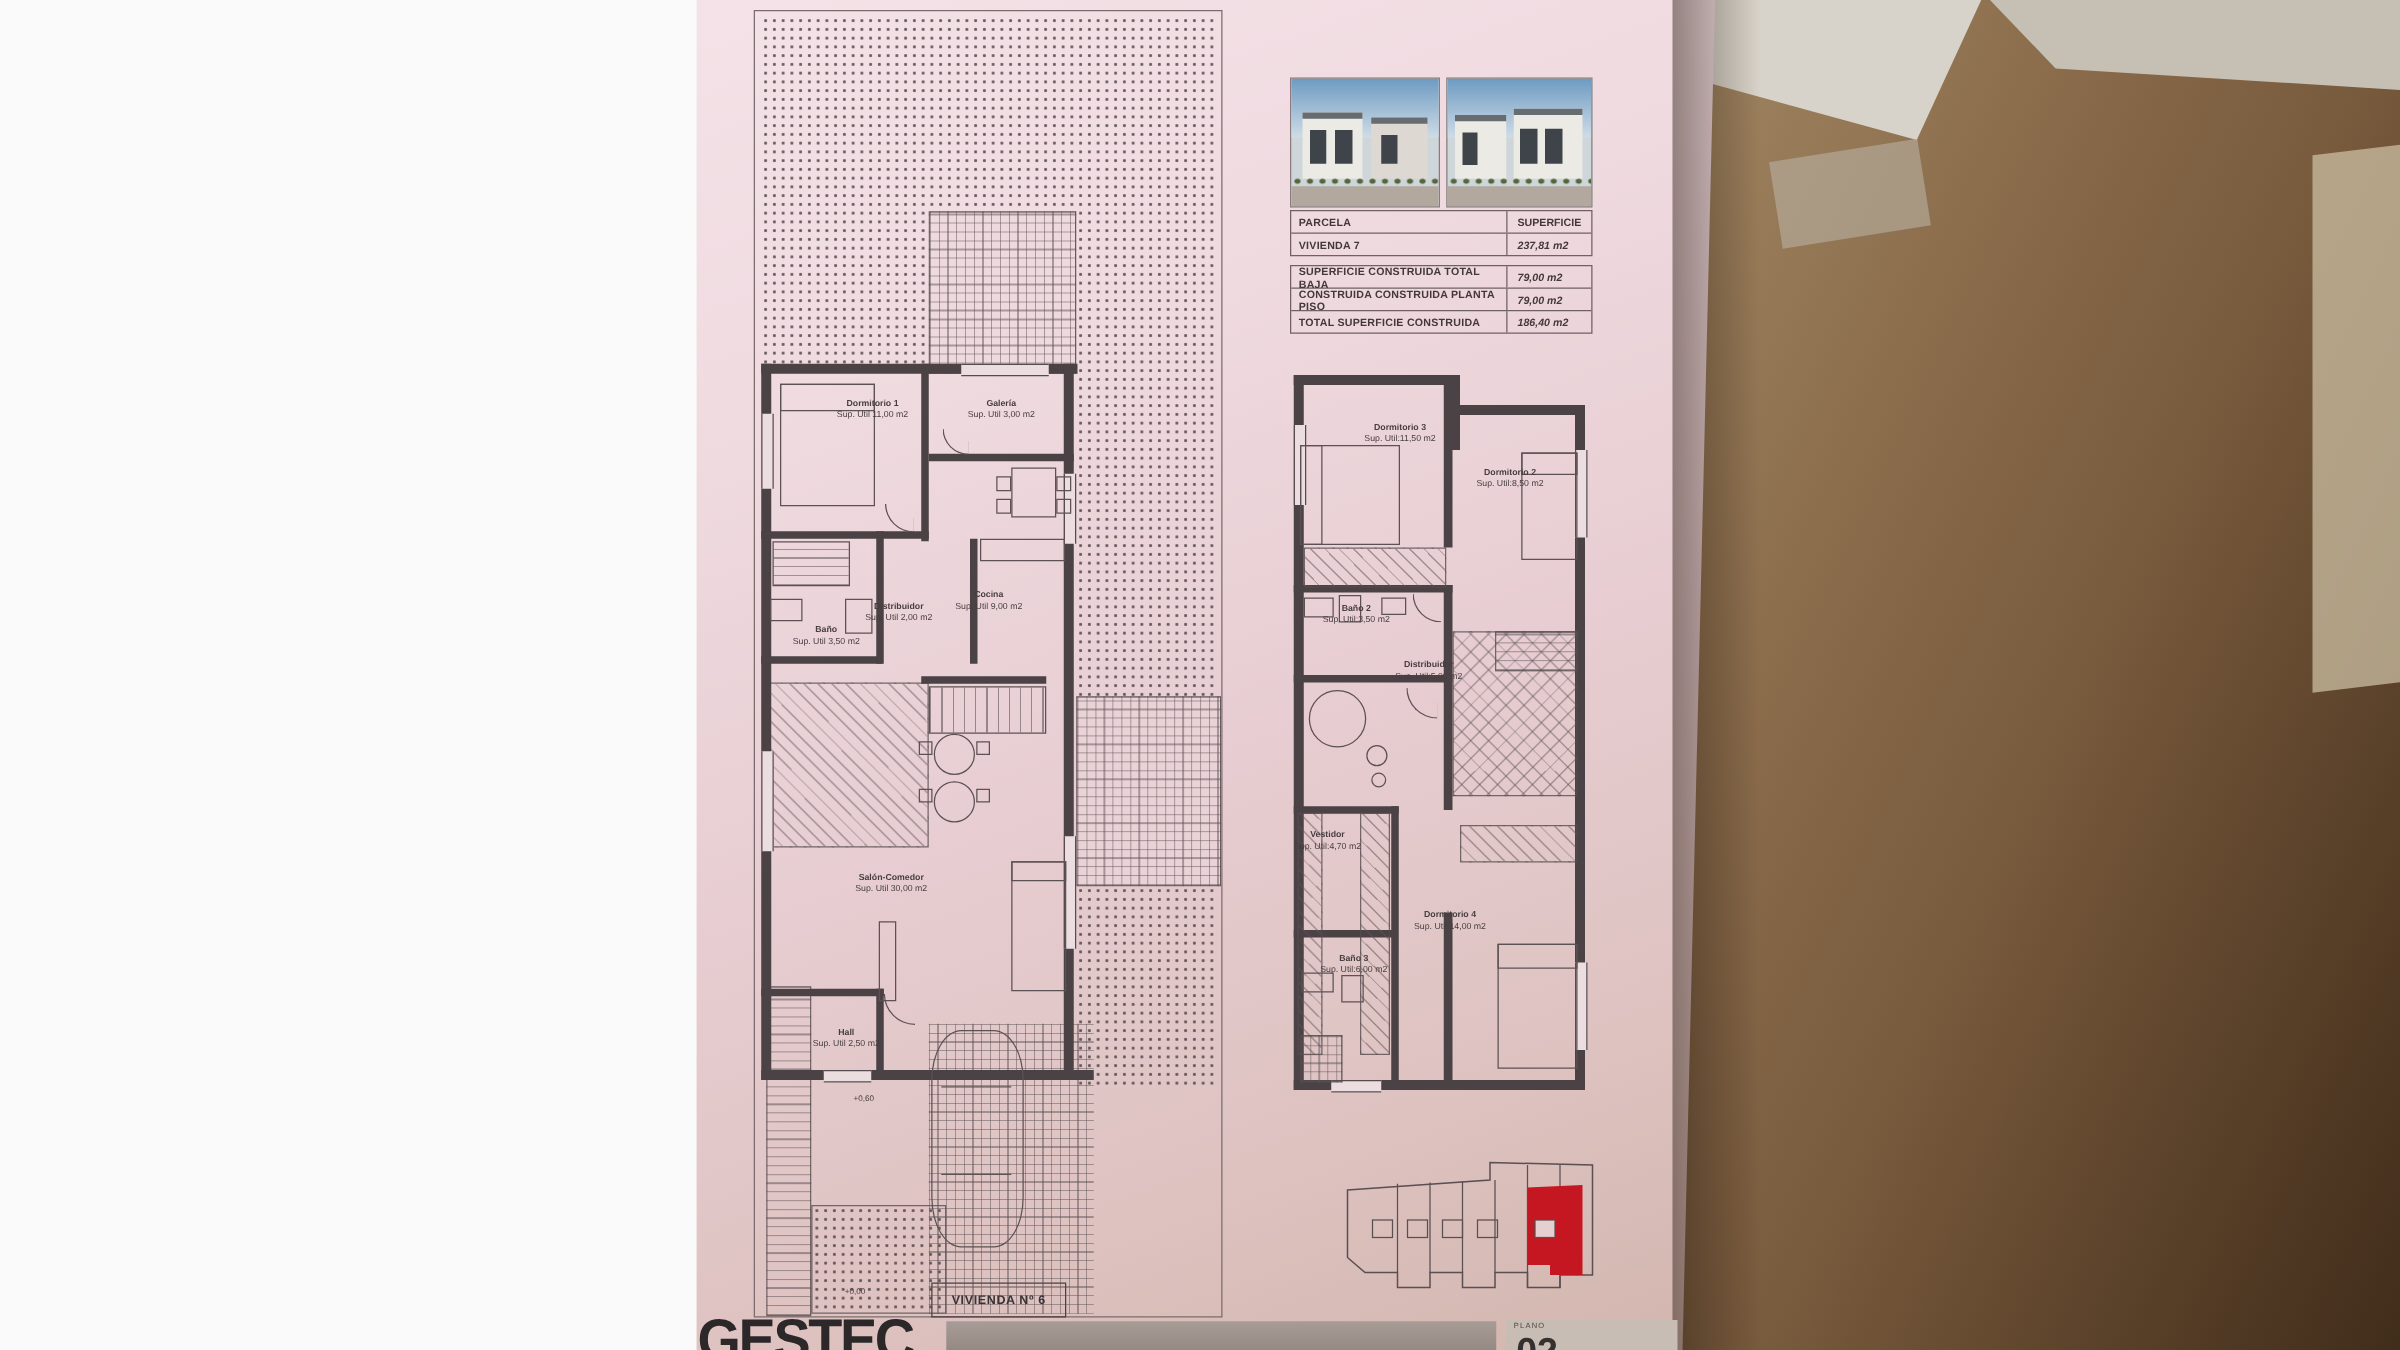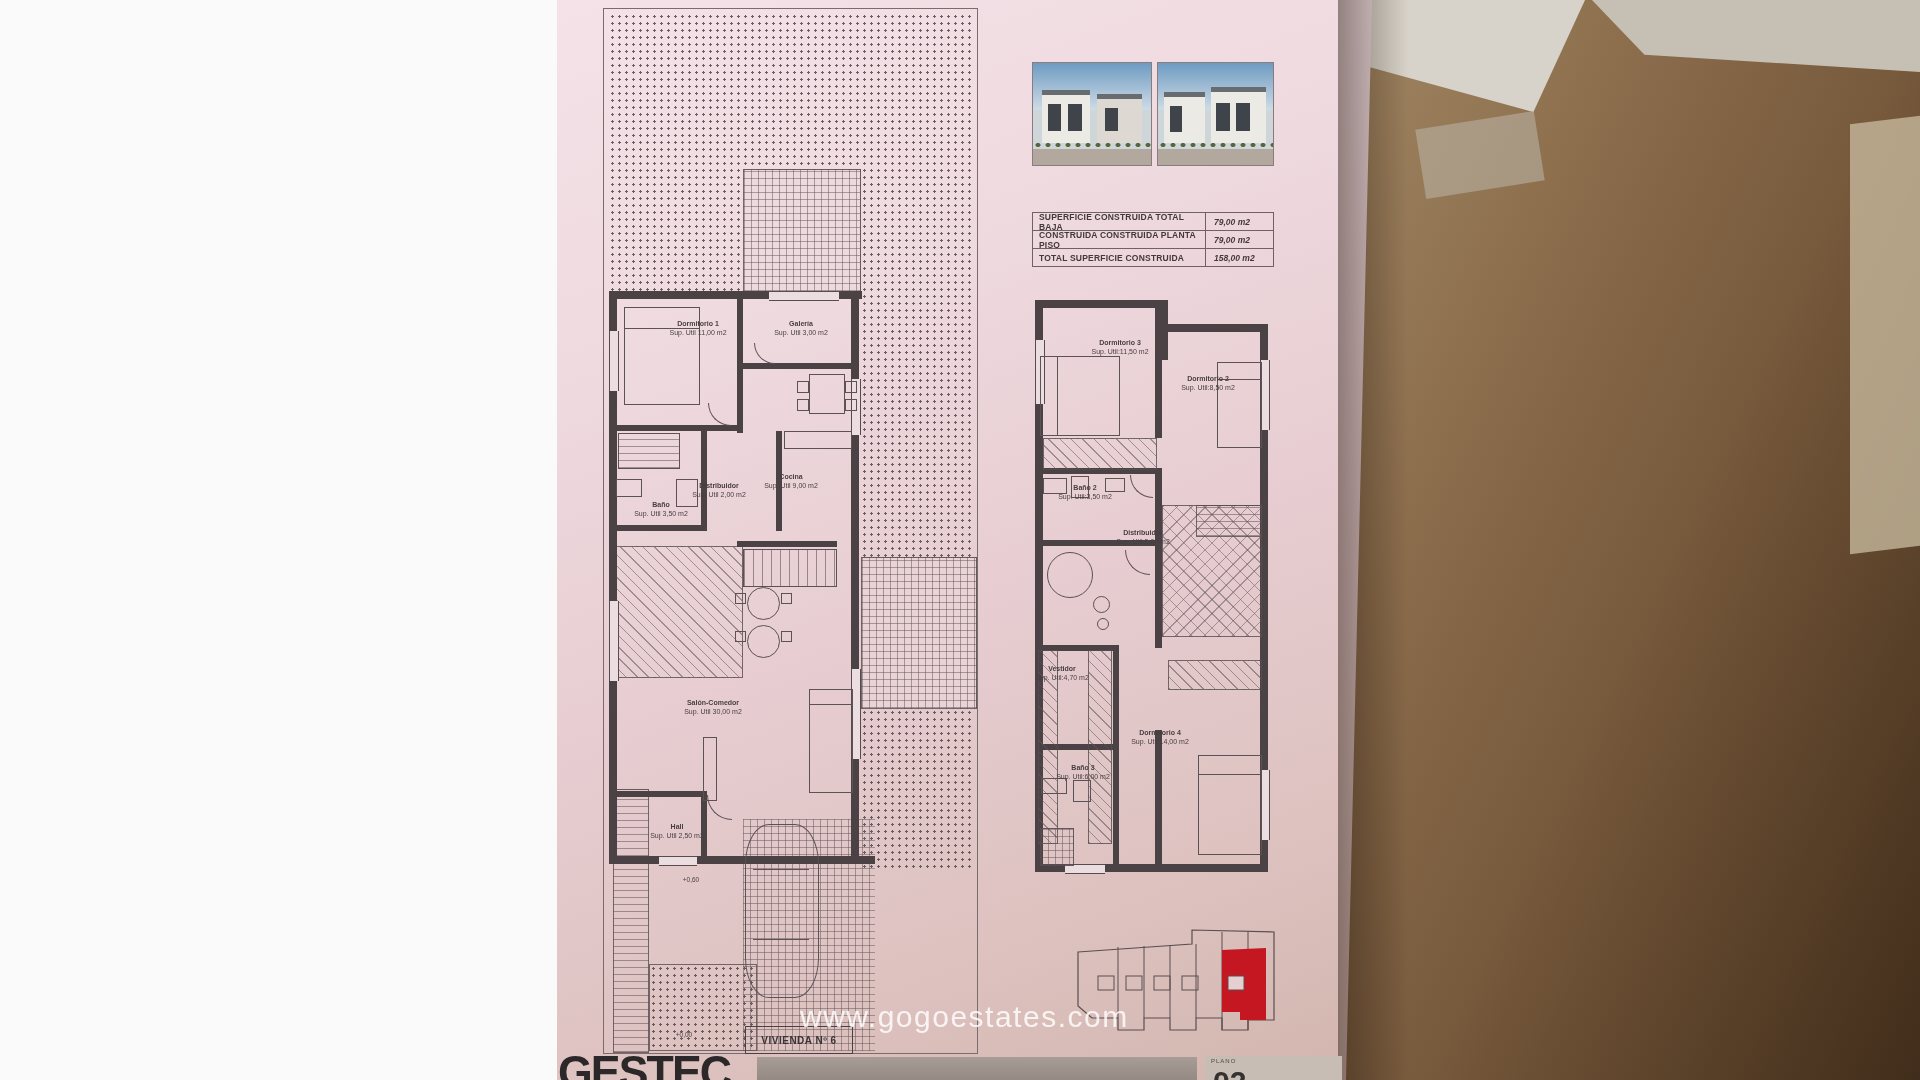--- a/index.html
+++ b/index.html
@@ -275,32 +275,42 @@
       <div class="wnd" style="left:15%;top:20%;width:30%;height:55%;"></div>
     </div>
     <div class="bld" style="left:46%;top:24%;width:48%;height:50%;">
       <div class="wnd" style="left:10%;top:20%;width:25%;height:55%;"></div>
       <div class="wnd" style="left:45%;top:20%;width:25%;height:55%;"></div>
     </div>
     <div class="bush"></div>
     <div class="ground"></div>
   </div>
 
+  <div class="tbl" style="left:1032px;top:168px;width:240px;">
+    <div class="trow">
+      <div class="tc">PARCELA</div>
+      <div class="tv" style="font-style:normal;font-weight:700;">SUPERFICIE</div>
+    </div>
+    <div class="trow">
+      <div class="tc">VIVIENDA 7</div>
+      <div class="tv">237,81 m2</div>
+    </div>
+  </div>
   <div class="tbl" style="left:1032px;top:212px;width:240px;">
     <div class="trow">
       <div class="tc">SUPERFICIE CONSTRUIDA TOTAL BAJA</div>
       <div class="tv">79,00 m2</div>
     </div>
     <div class="trow">
       <div class="tc">CONSTRUIDA CONSTRUIDA PLANTA PISO</div>
       <div class="tv">79,00 m2</div>
     </div>
     <div class="trow">
       <div class="tc">TOTAL SUPERFICIE CONSTRUIDA</div>
-      <div class="tv">158,00 m2</div>
+      <div class="tv">186,40 m2</div>
     </div>
   </div>
 
   <svg class="keyplan" width="240" height="140" viewBox="0 0 240 140">
     <path d="M8,32 L122,24 L122,10 L204,12 L204,100 L178,100 L178,110 L152,110 L152,98 L126,98 L126,110 L100,110 L100,98 L74,98 L74,110 L48,110 L48,98 L22,98 L8,86 Z" fill="none" stroke="#5a4f52" stroke-width="1.2"></path>
     <line x1="48" y1="27" x2="48" y2="98" stroke="#5a4f52"></line>
     <line x1="74" y1="26" x2="74" y2="98" stroke="#5a4f52"></line>
     <line x1="100" y1="25" x2="100" y2="98" stroke="#5a4f52"></line>
     <line x1="126" y1="24" x2="126" y2="98" stroke="#5a4f52"></line>
     <line x1="152" y1="12" x2="152" y2="110" stroke="#5a4f52"></line>
@@ -313,14 +323,13 @@
     <rect x="158" y="56" width="16" height="14" fill="#e6cfd0" stroke="#5a4f52"></rect>
   </svg>
 
   <div class="gestec" style="left:558px;top:1048px;">GESTEC</div>
   <div class="grayband" style="left:757px;top:1057px;width:440px;height:23px;"></div>
   <div class="planoblk" style="left:1205px;top:1056px;width:137px;height:24px;">
     <div class="planolbl">PLANO</div>
     <div class="planonum">02</div>
   </div>
 
-  <div class="watermark">www.gogoestates.com</div>
 </div>
 
 </body></html>

